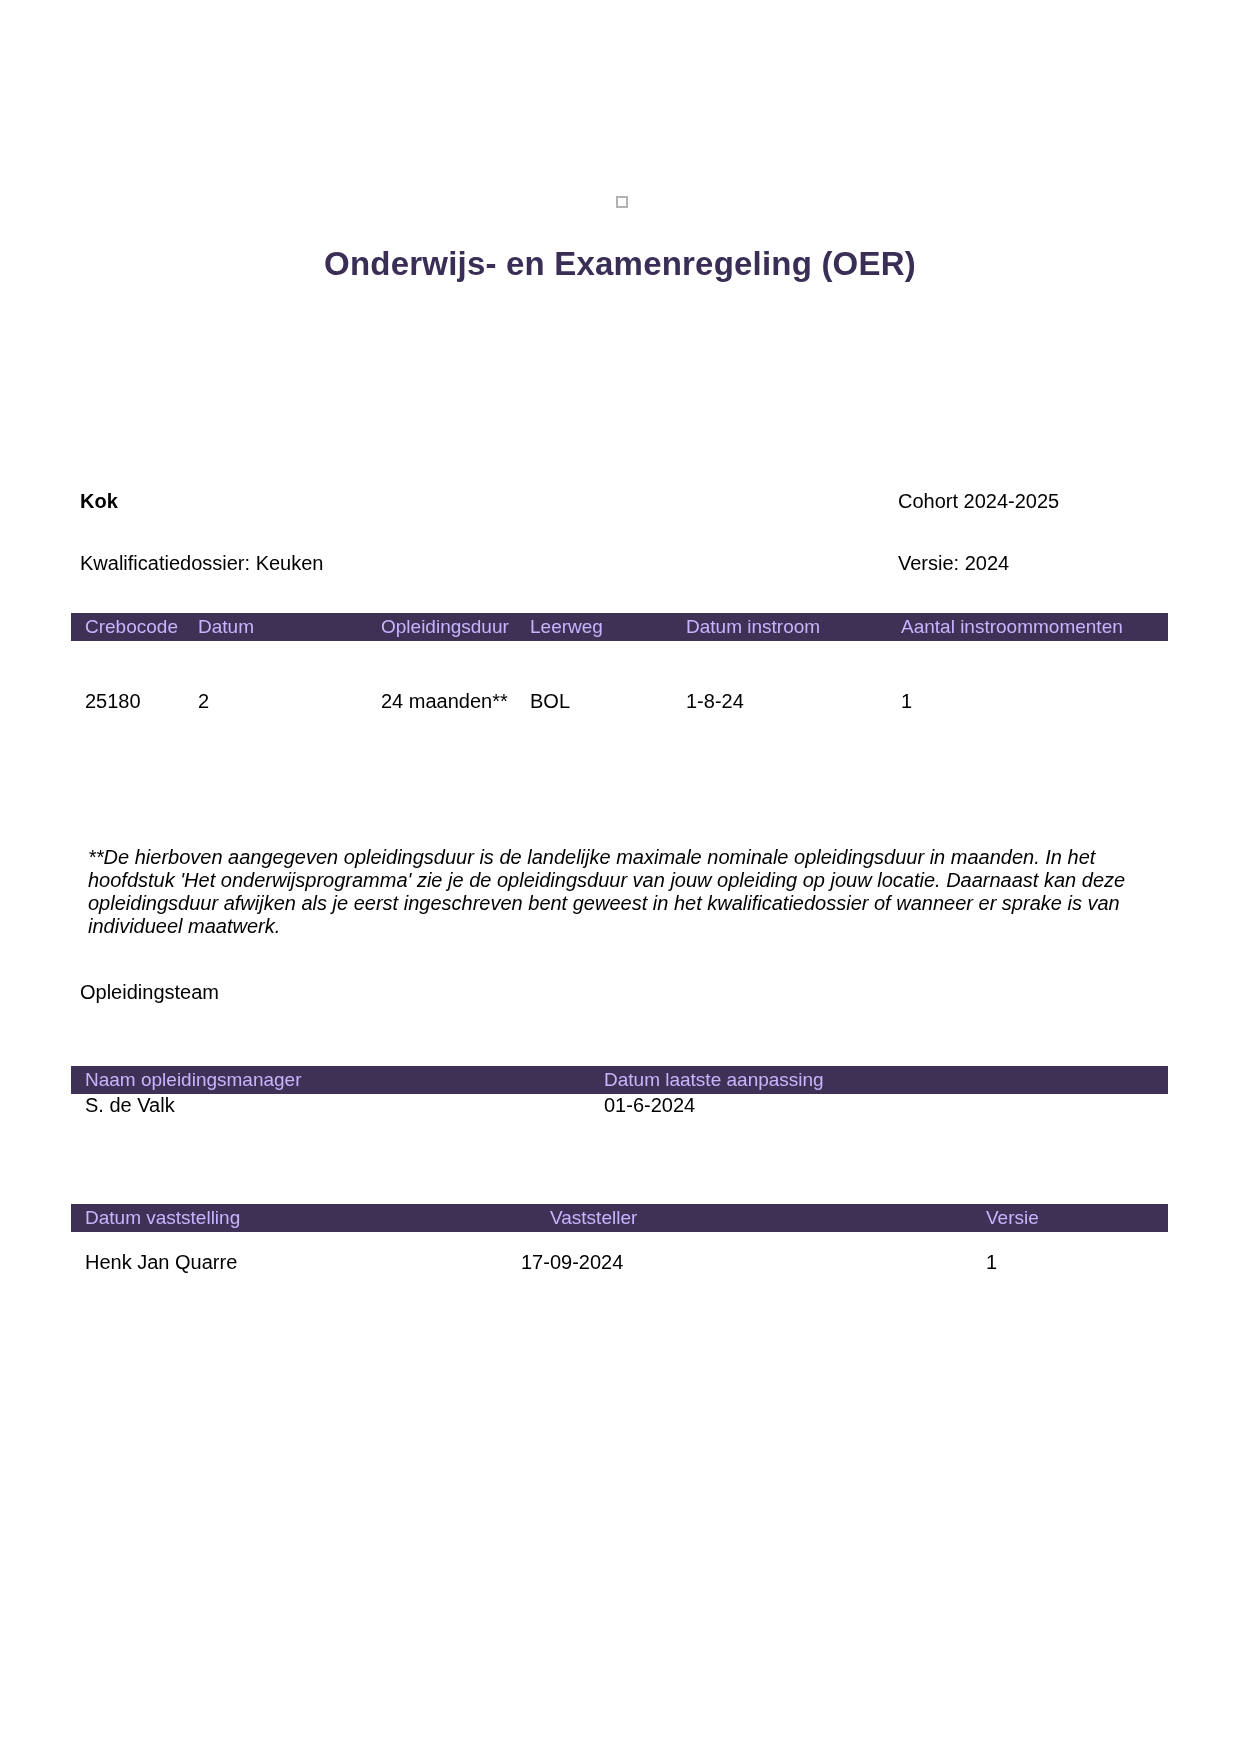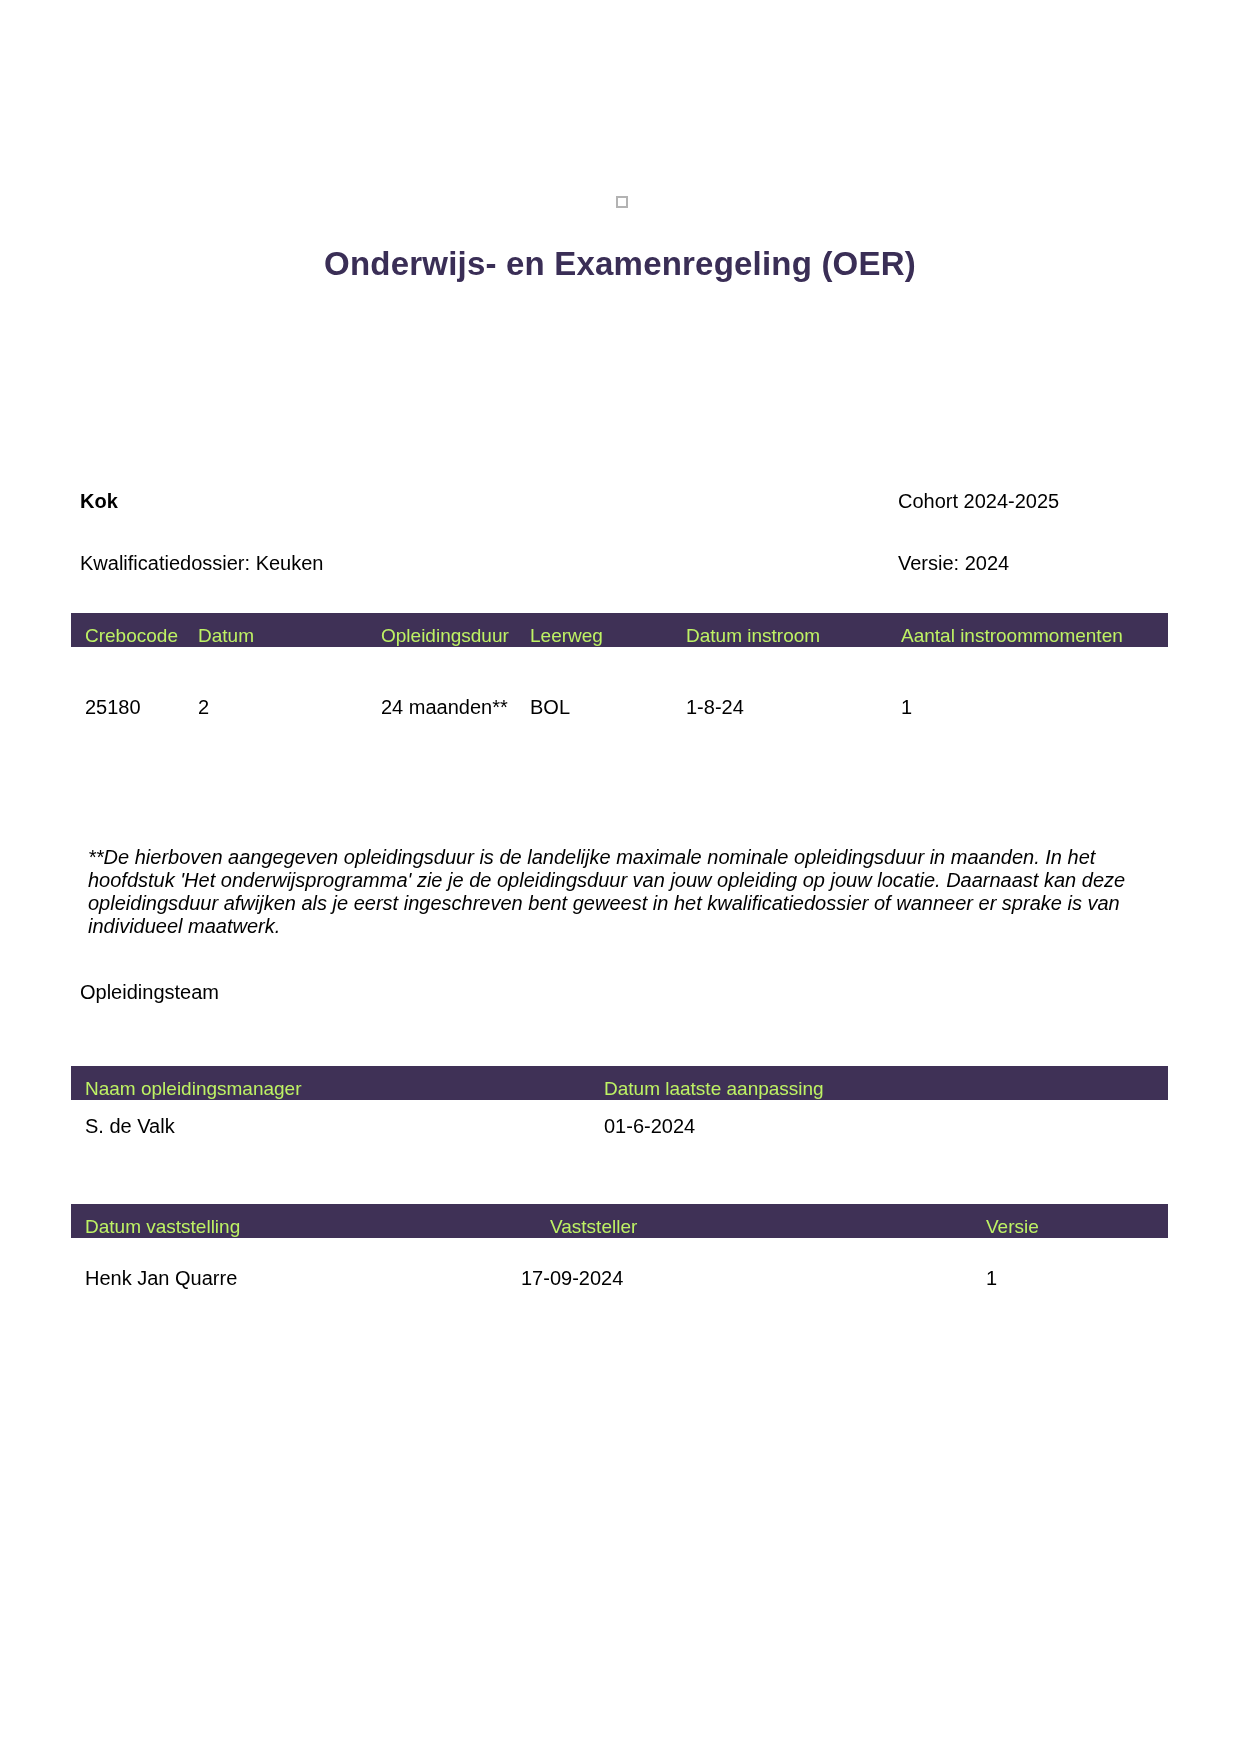--- a/index.html
+++ b/index.html
@@ -37,23 +37,23 @@
   .row-dossier { top: 552px; }
   .info-left  { left: 80px; }
   .info-right { left: 898px; }
   .bold { font-weight: bold; }
 
   
   .doc-table { left: 71px; width: 1097px; }
   .t-row { display: flex; width: 100%; }
   .t-head {
     background: #3f3156;
-    color: #bef264;
-    height: 34px;
-    align-items: flex-end;
+    color: #c4b5fd;
+    height: 28px;
+    align-items: center;
   }
   .t-cell {
     box-sizing: border-box;
     padding-left: 14px;
     font-size: 19px;
     flex: 0 0 auto;
     white-space: nowrap;
     overflow: hidden;
   }
   .t-body .t-cell { font-size: 20px; color: #000; }
@@ -77,28 +77,28 @@
   
   .team-block {
     left: 80px; top: 981px;
     font-size: 20px; line-height: 23px;
   }
 
   
   .table-manager { top: 1066px; }
   .table-manager .c1 { width: 519px; }
   .table-manager .c2 { width: 578px; }
-  .table-manager .t-body { padding-top: 15px; }
+  .table-manager .t-body { }
 
   
   .table-vaststelling { top: 1204px; }
   .table-vaststelling .c1 { width: 436px; }
   .table-vaststelling .c2 { width: 465px; }
   .table-vaststelling .c3 { width: 196px; }
-  .table-vaststelling .t-body { padding-top: 29px; }
+  .table-vaststelling .t-body { padding-top: 19px; }
 </style>
 </head>
 <body>
 
 <div class="abs img-placeholder"></div>
 
 <div class="abs doc-title">Onderwijs- en Examenregeling (OER)</div>
 
 <div class="abs info-line info-left row-kok bold">Kok</div>
 <div class="abs info-line info-right row-kok">Cohort 2024-2025</div>

